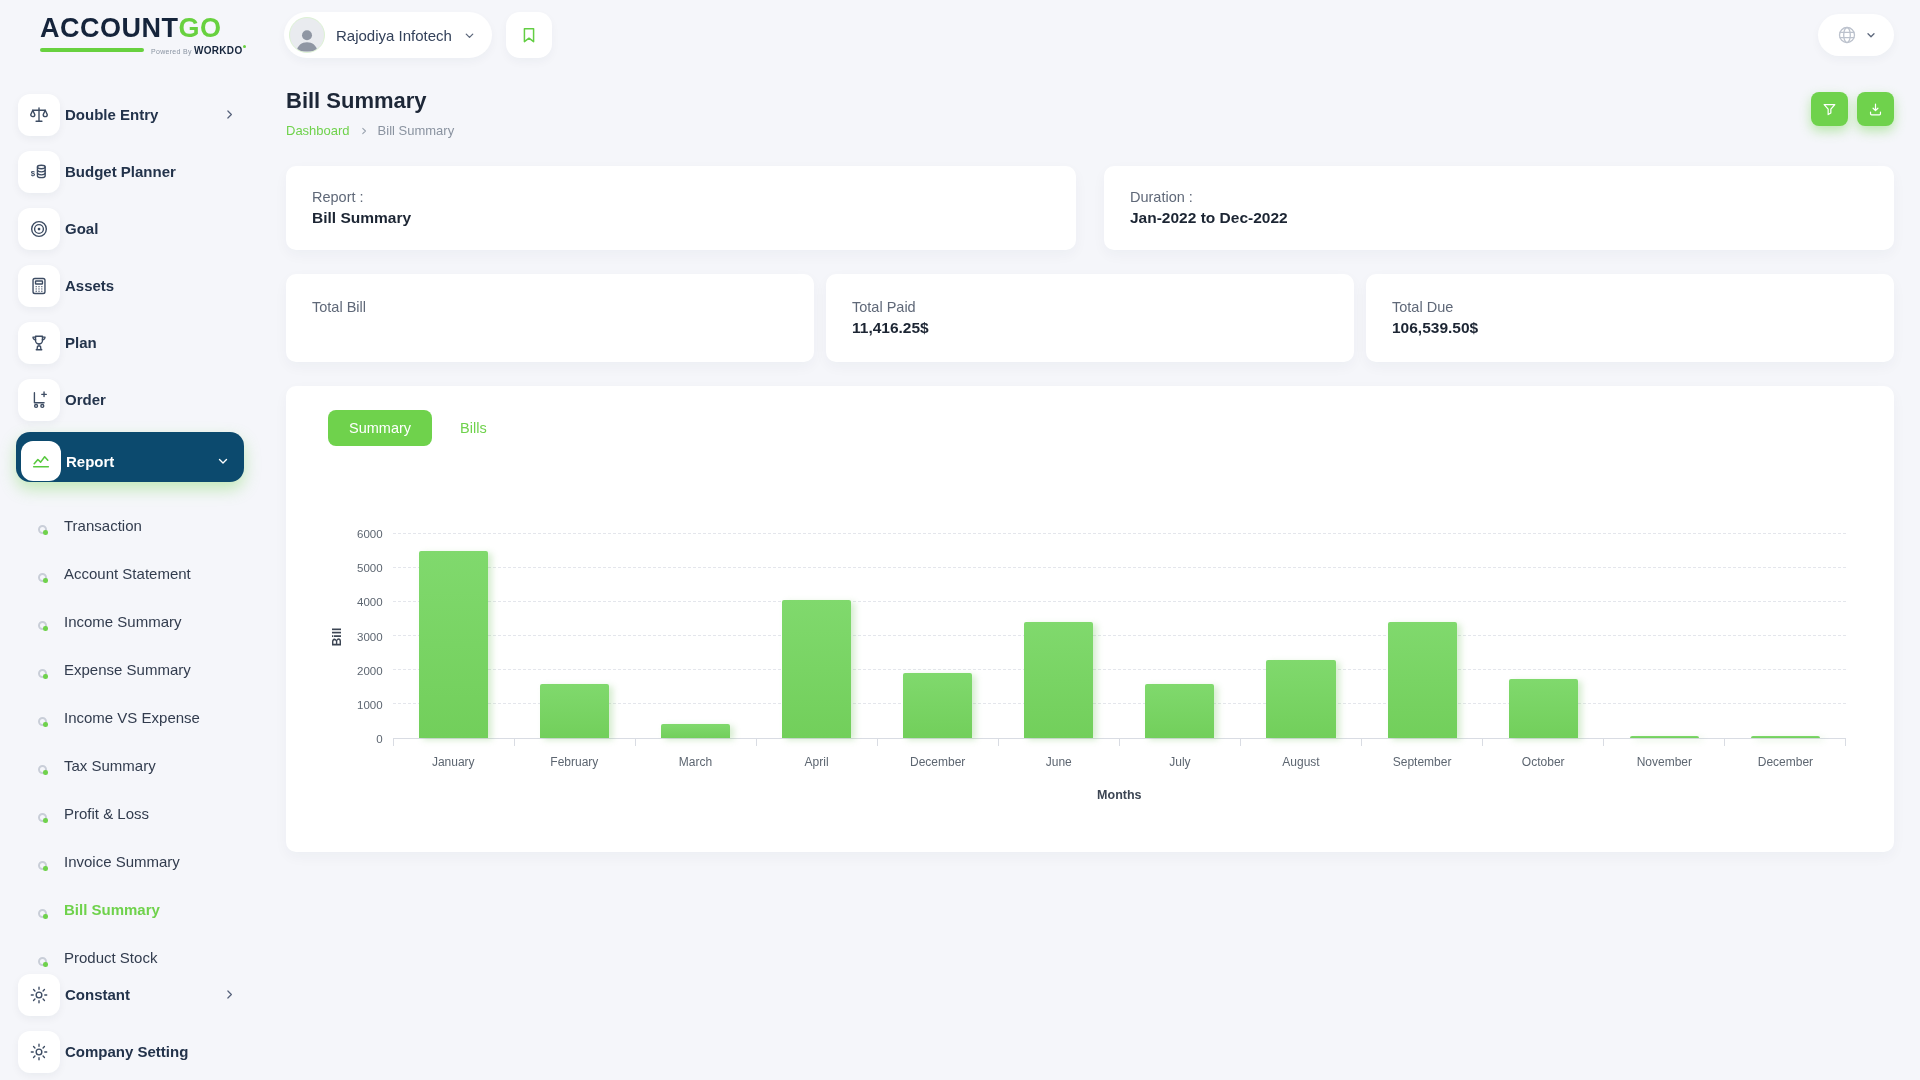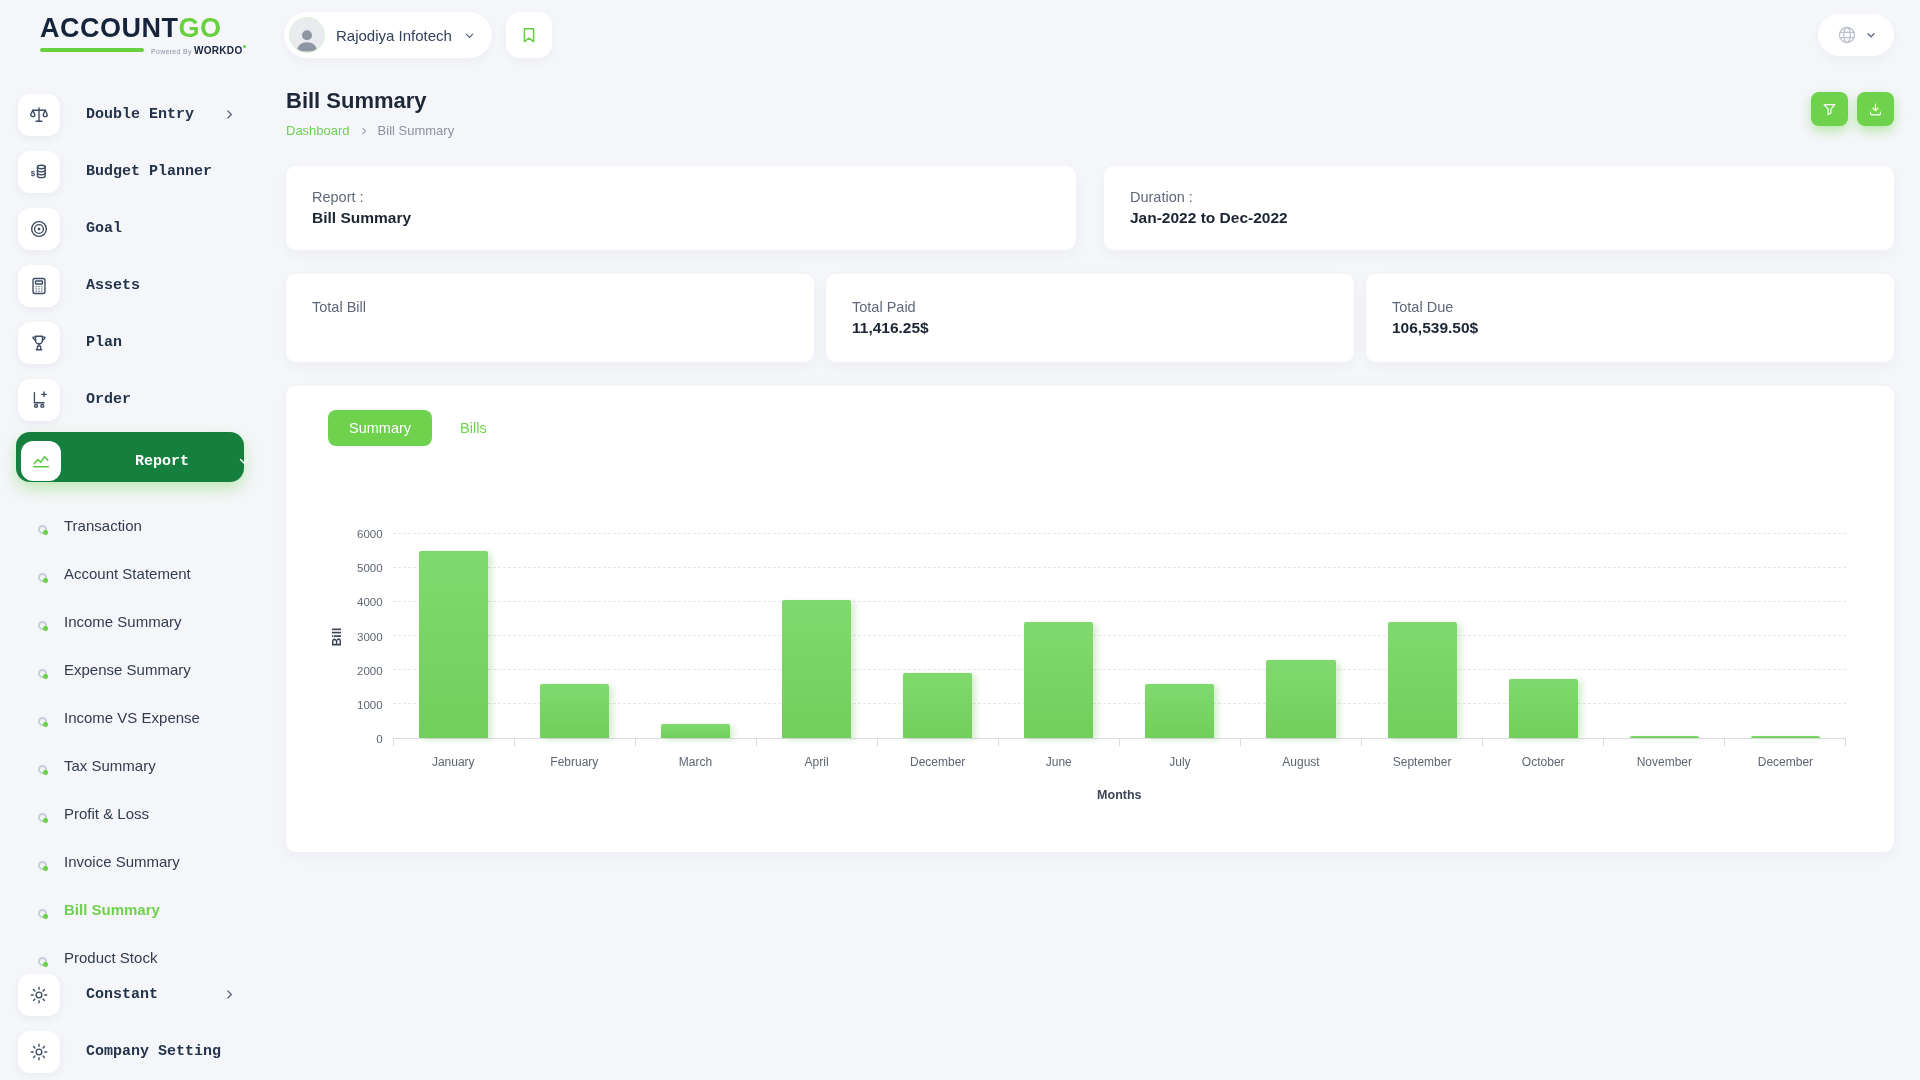--- a/index.html
+++ b/index.html
@@ -38,25 +38,25 @@
     display:flex; align-items:center; justify-content:center; gap:7px; cursor:pointer;
     box-shadow:0 4px 10px rgba(30,40,70,.04); }
 
   
   .layout { display:flex; height:1010px; }
   .sidebar { width:256px; padding:16px 10px 0 16px; flex-shrink:0; }
   .side-item { display:flex; align-items:center; height:57px; padding:0 10px 0 2px; cursor:pointer; }
   .icon-card { width:42px; height:42px; background:#fff; border-radius:12px; flex-shrink:0;
     display:flex; align-items:center; justify-content:center; color:#3d4c63;
     box-shadow:0 3px 8px rgba(25,39,62,.05); }
-  .side-label { margin-left:26px; font-size:15px; font-weight:600; color:#23334b;font-family:Liberation Mono, monospace; }
+  .side-label { margin-left:5px; font-size:15px; font-weight:600; color:#23334b; }
   .side-chev { margin-left:auto; color:#55617a; }
 
-  .side-item.report-pill { background:#15803d; border-radius:14px; height:50px; margin:4px 2px 4px 0;
-    padding:8px 14px 0 5px; box-shadow:0 7px 16px rgba(111,210,76,.38);gap:48px; }
+  .side-item.report-pill { background:#0c4a6e; border-radius:14px; height:50px; margin:4px 2px 4px 0;
+    padding:8px 14px 0 5px; box-shadow:0 7px 16px rgba(111,210,76,.38); }
   .report-pill .icon-card { width:40px; height:40px; box-shadow:none; color:#53c72f; }
   .report-pill .side-label,.report-pill .side-chev { color:#fff; }
 
   .submenu-item { display:flex; align-items:flex-end; height:48px; padding-left:22px; cursor:pointer; }
   .bullet { width:9px; height:9px; border:2px solid #c9ced8; border-radius:50%; position:relative;
     margin-right:17px; flex-shrink:0; }
   .bullet:after { content:''; position:absolute; width:4.5px; height:4.5px; background:#6fd24c;
     border-radius:50%; right:-2.5px; bottom:-2.5px; }
   .sub-label { font-size:15px; color:#323c4e; }
   .submenu-item.active .sub-label { color:#6fd24c; font-weight:700; }

